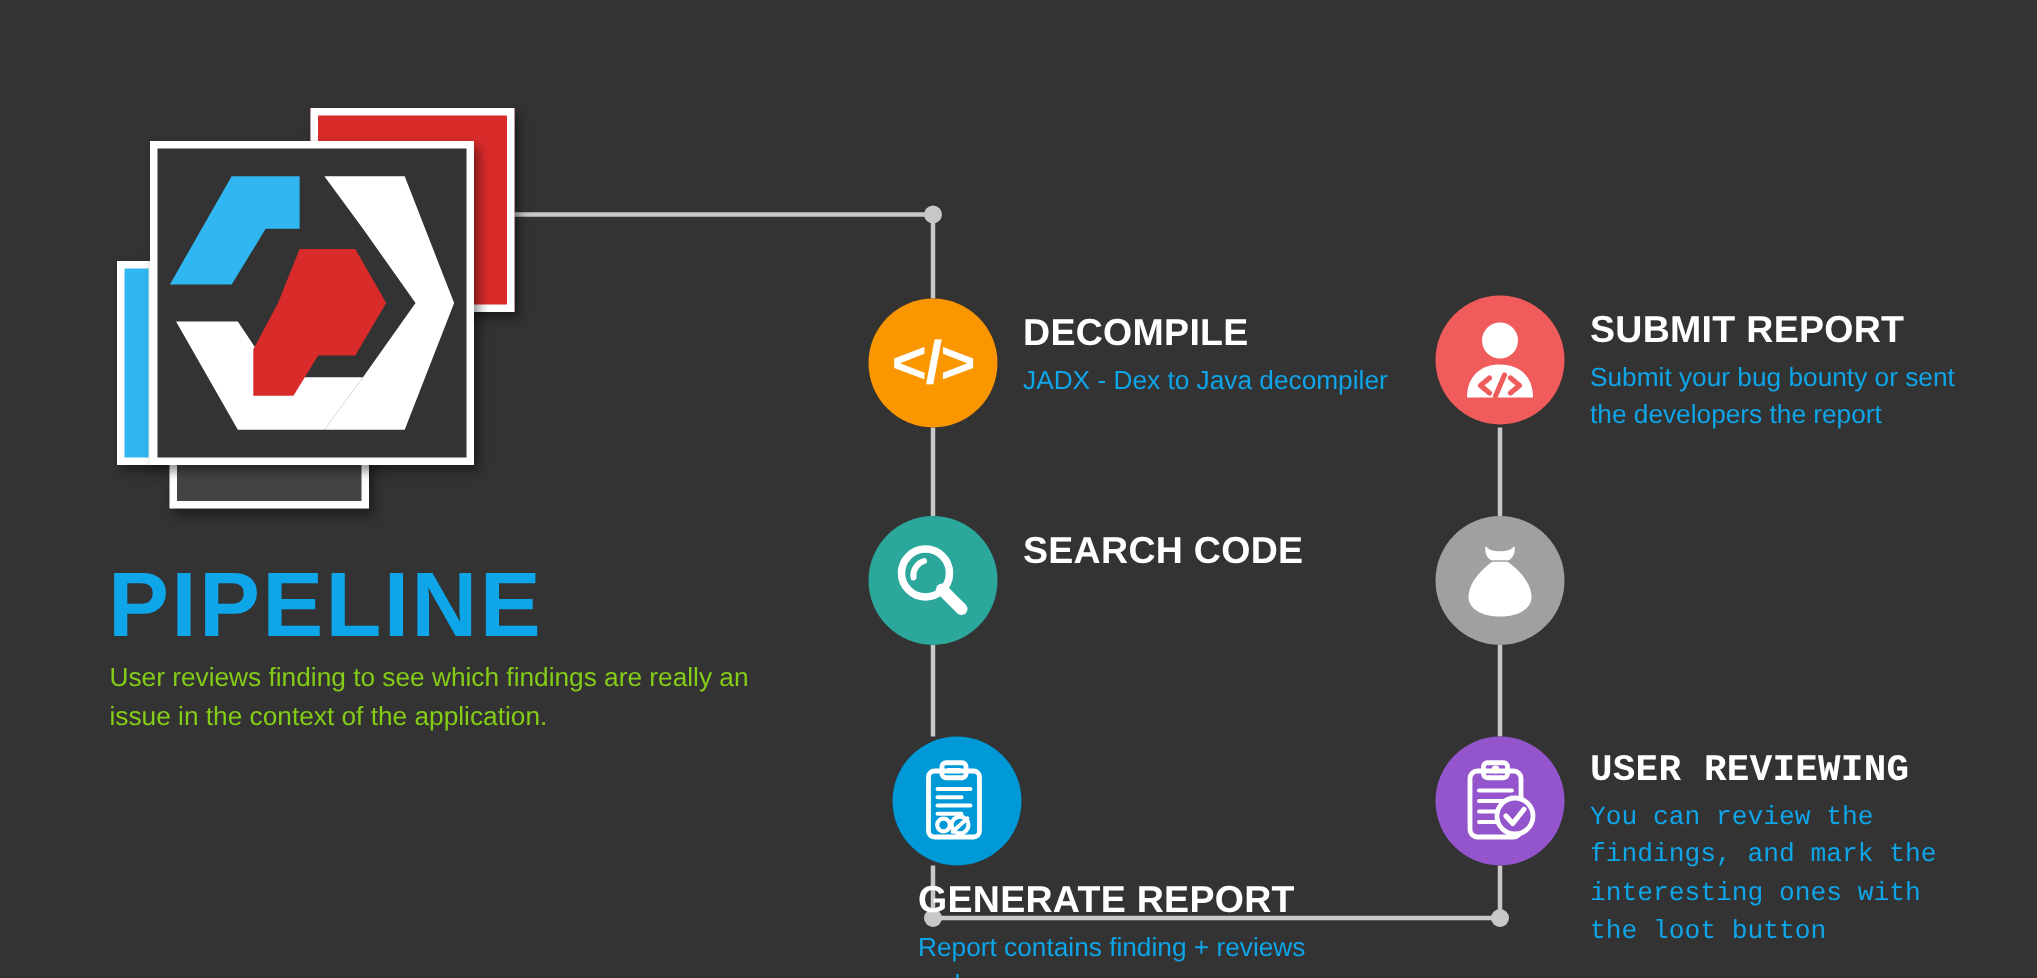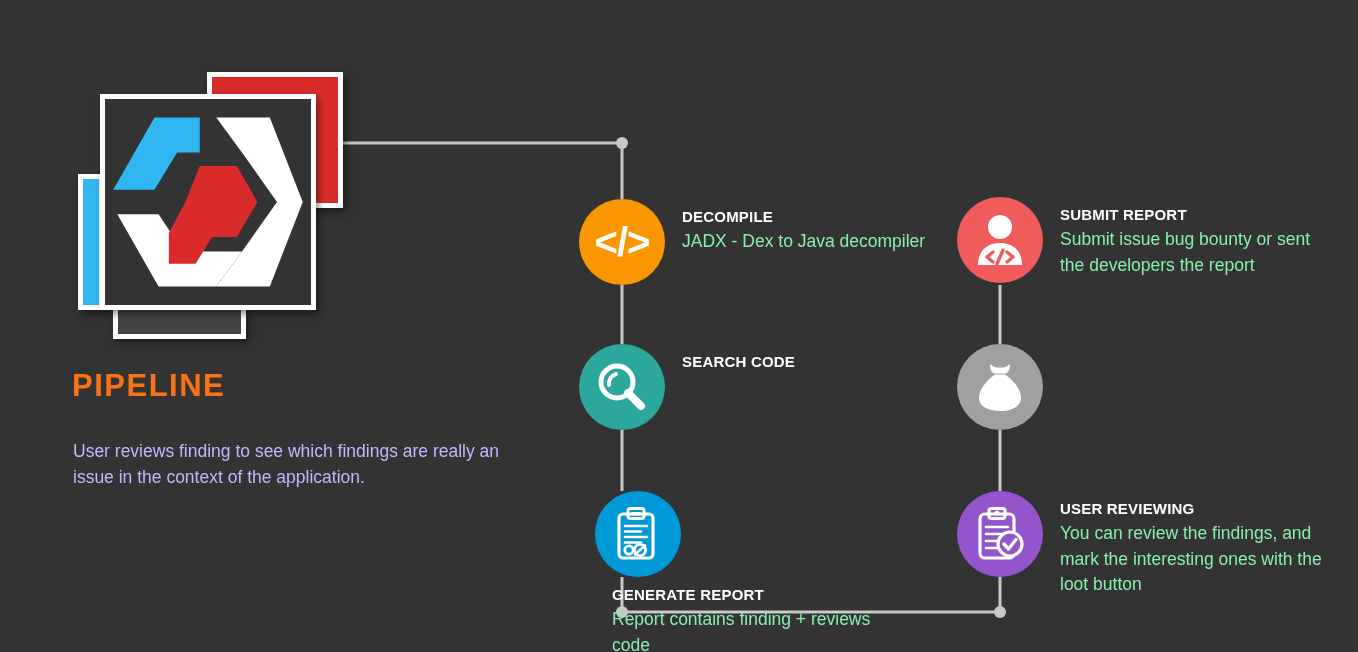--- a/index.html
+++ b/index.html
@@ -17,61 +17,61 @@
   .card { position: absolute; border: 5px solid #ffffff; box-shadow: 3px 4px 7px rgba(0,0,0,0.45); }
   #card-blue  { left: 78px;  top: 174px; width: 26px;  height: 136px; background: #30B6F0; }
   #card-red   { left: 207px; top: 72px;  width: 136px; height: 136px; background: #DA2B2B; }
   #card-gray  { left: 113px; top: 303px; width: 133px; height: 36px;  background: #434343; }
   #card-main  { left: 100px; top: 94px;  width: 216px; height: 216px; background: #333333; z-index: 3; }
   #logo-svg   { position: absolute; left: 0; top: 0; width: 100%; height: 100%; }
 
   
   #page-title {
     position: absolute; left: 72px; top: 368px;
-    font-size: 31px; font-weight: bold; color: #f97316;
+    font-size: 61px; font-weight: bold; color: #0ea5e9;
     letter-spacing: 1.5px;
   }
   #page-subtitle {
     position: absolute; left: 73px; top: 438px; width: 470px;
-    font-size: 17.5px; line-height: 1.5; color: #c4b5fd; font-weight: normal;
+    font-size: 17.5px; line-height: 1.5; color: #84cc16; font-weight: normal;
   }
 
   
   #connectors { position: absolute; left: 0; top: 0; width: 1358px; height: 652px; }
 
   
   .step { position: absolute; display: flex; align-items: flex-start; }
   .step-icon {
     width: 86px; height: 86px; border-radius: 50%;
     display: flex; align-items: center; justify-content: center;
     flex: 0 0 86px; position: relative; z-index: 2;
   }
   .step-icon svg { display: block; }
   .code-glyph {
     color: #ffffff; font-size: 40px; font-weight: bold;
     font-family: "Liberation Sans", sans-serif; letter-spacing: -1px;
   }
   .step-text { margin-left: 17px; padding-top: 9px; }
   .step-title {
-    font-size: 15px; font-weight: bold; color: #ffffff;
+    font-size: 25px; font-weight: bold; color: #ffffff;
     letter-spacing: 0.2px; white-space: nowrap; line-height: 1.15;
   }
   .step-desc {
-    font-size: 17.5px; color: #86efac; line-height: 1.45; margin-top: 4px;
+    font-size: 17.5px; color: #0ea5e9; line-height: 1.45; margin-top: 4px;
   }
   .w-left  { width: 260px; }
   .w-right { width: 262px; }
 
   
   #step-decompile       { left: 579px; top: 199px; }
   #step-search-code     { left: 579px; top: 344px; }
   #step-generate-report { left: 595px; top: 491px; flex-direction: column; }
   #step-submit-report   { left: 957px; top: 197px; }
   #step-final-report    { left: 957px; top: 344px; }
-  #step-user-reviewing  { left: 957px; top: 491px; }
+  #step-user-reviewing  { left: 957px; top: 491px; font-family: Liberation Mono, monospace; }
 </style>
 </head>
 <body style="background: rgb(51, 51, 51);">
 
 <div id="page">
 
   <svg id="connectors" viewBox="0 0 1358 652" xmlns="http://www.w3.org/2000/svg">
     <g stroke="#c8c8c8" stroke-width="3" fill="none">
 
       <path d="M342,143 L622,143 L622,199"></path>
@@ -172,21 +172,21 @@
         <path d="M7 54 C7 39 17 32 29 32 C41 32 51 39 51 54 Z" fill="#ffffff"></path>
         <g stroke="#F05C5C" stroke-width="3.4" fill="none" stroke-linecap="round" stroke-linejoin="round">
           <polyline points="22,41 16,46 22,51"></polyline>
           <polyline points="36,41 42,46 36,51"></polyline>
           <line x1="32" y1="39" x2="26" y2="53"></line>
         </g>
       </svg>
     </div>
     <div class="step-text w-right">
       <div class="step-title">SUBMIT REPORT</div>
-      <div class="step-desc">Submit issue bug bounty or sent the developers the report</div>
+      <div class="step-desc">Submit your bug bounty or sent the developers the report</div>
     </div>
   </div>
 
   <div class="step" id="step-final-report">
     <div class="step-icon" style="background:#A0A0A0;">
       <svg width="54" height="54" viewBox="0 0 54 54">
         <path fill="#ffffff" d="M17.5 4 C20 7 23 7.5 27 7.5 C31 7.5 34 7 36.5 4 C37.5 8 36 11.5 33 13.5 L21 13.5 C18 11.5 16.5 8 17.5 4 Z"></path>
         <path fill="#ffffff" d="M22 14.5 L32 14.5 C40 20 48 29 48 38 C48 46 39 51 27 51 C15 51 6 46 6 38 C6 29 14 20 22 14.5 Z"></path>
       </svg>
     </div>

